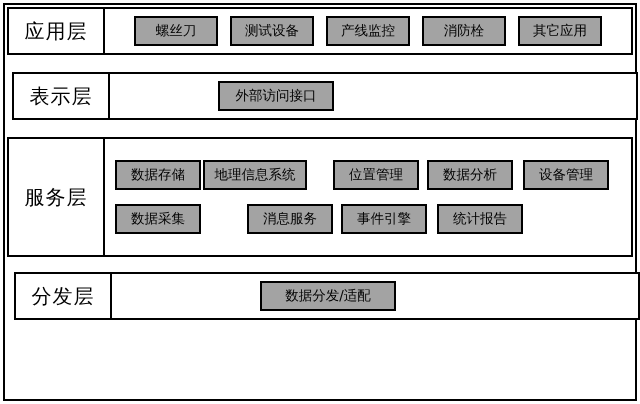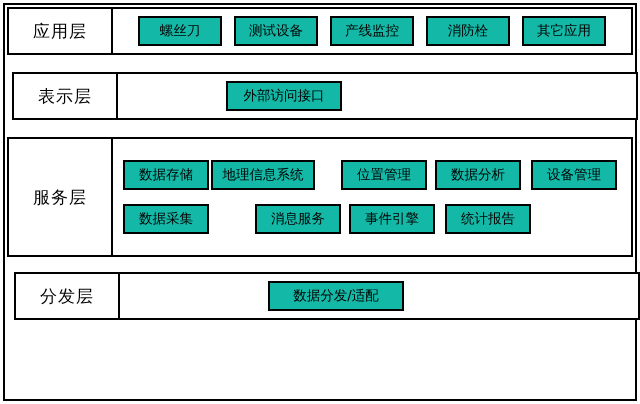--- a/index.html
+++ b/index.html
@@ -31,45 +31,45 @@
   .band {
     position: absolute;
     box-sizing: border-box;
     border: 2px solid #000000;
     background: #ffffff;
     display: flex;
     align-items: stretch;
   }
   .band-label {
     box-sizing: border-box;
-    width: 104px;
+    width: 96px;
     border-right: 2px solid #000000;
     display: flex;
     align-items: center;
     justify-content: center;
-    font-size: 17px;
+    font-size: 20px;
     letter-spacing: 1px;
     color: #000000;
   }
   .band-body {
     flex: 1 1 auto;
     position: relative;
     display: flex;
     flex-direction: column;
     justify-content: center;
   }
   .row {
     display: flex;
     align-items: center;
     justify-content: center;
   }
   .box {
     box-sizing: border-box;
     border: 2px solid #000000;
-    background: #14b8a6;
+    background: #a3a3a3;
     height: 30px;
     display: flex;
     align-items: center;
     justify-content: center;
     font-size: 13.5px;
     color: #000000;
     white-space: nowrap;
     padding: 0 4px;
   }
   

